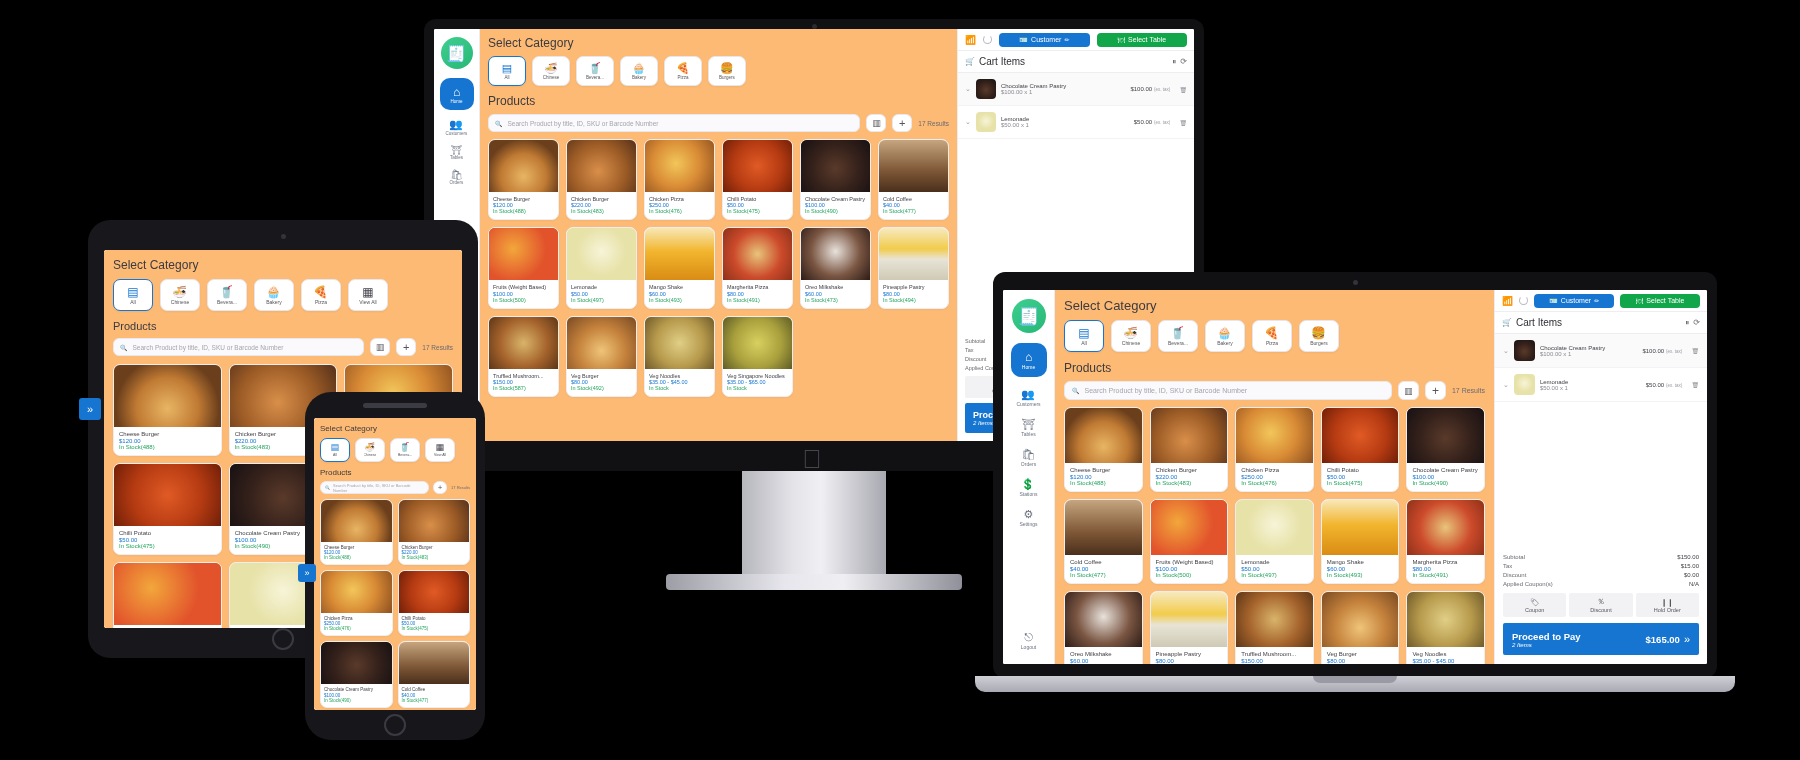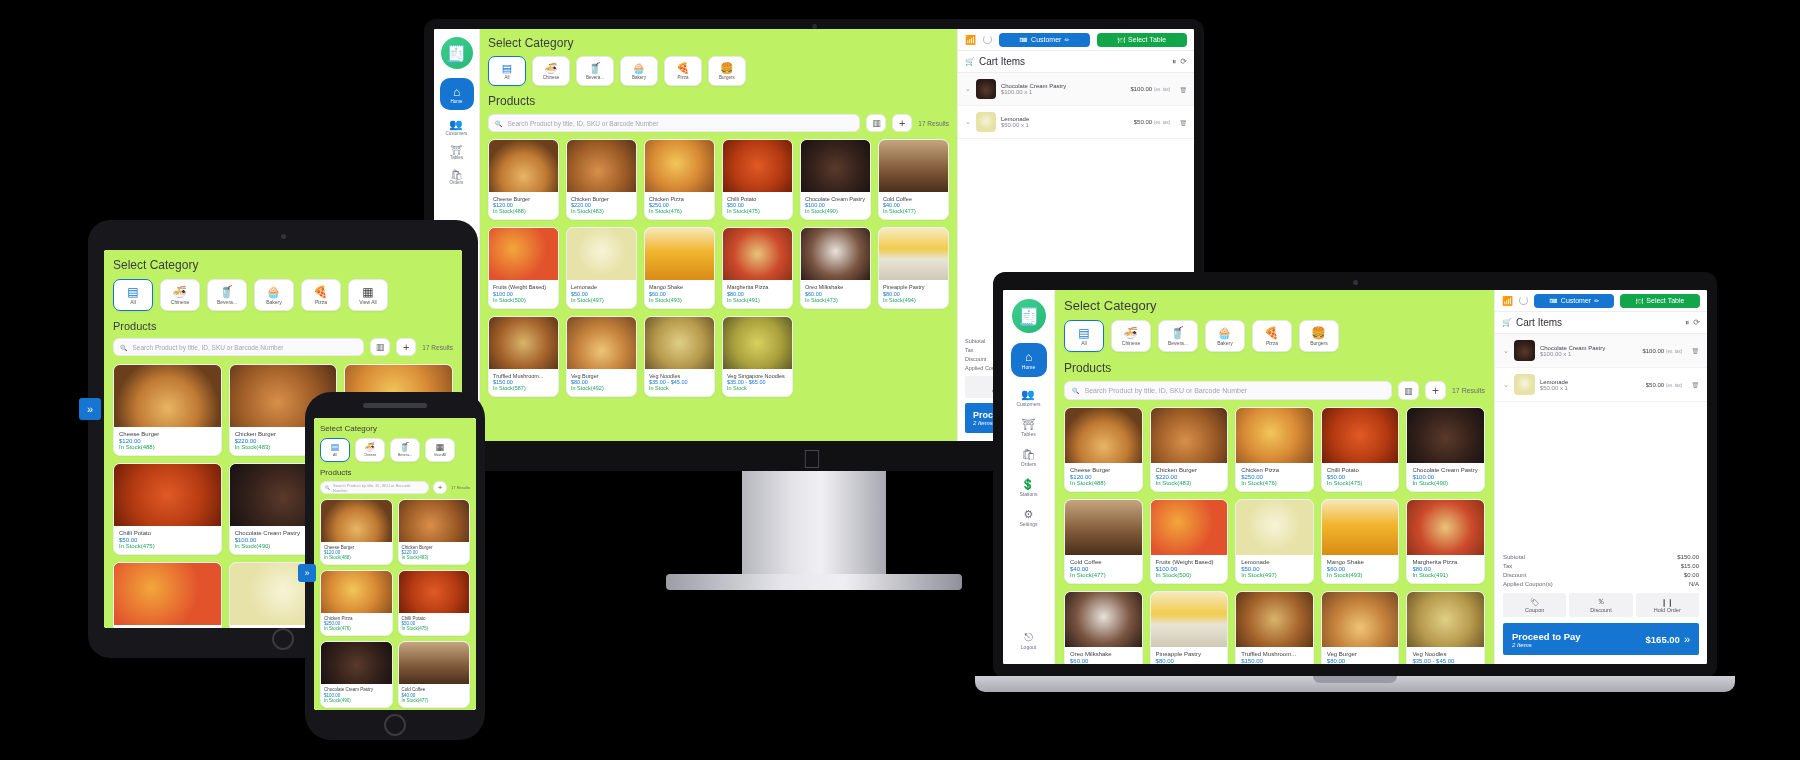--- a/index.html
+++ b/index.html
@@ -28,21 +28,21 @@
     color: #6b7280; width: 100%; }
   .nav-item.active { color: #fff; }
   .nav-item .nav-ico { display: flex; align-items: center; justify-content: center; }
   .nav-item.active .pill {
     background: #1575d1; border-radius: 10px; color: #fff;
     display:flex; flex-direction:column; align-items:center; justify-content:center;
   }
   .nav-label { white-space: nowrap; }
 
   .content { flex: 1; display: flex; flex-direction: column; overflow: hidden; background: #fff;}
-  .content-main { flex: 1; padding-left: 8px; overflow: hidden; background:#bef264; }
+  .content-main { flex: 1; padding-left: 8px; overflow: hidden; background:#fdba74; }
   .sec-title { color: #3b3b40; font-weight: 400; }
   .cat-row { display: flex; }
   .cat-chip {
     background: #fff; border: 1px solid #e6e6ec; border-radius: 7px;
     display: flex; flex-direction: column; align-items: center; justify-content: center;
     box-shadow: 0 1px 2px rgba(0,0,0,.05); color: #55555c;
   }
   .cat-chip.sel { border-color: #1575d1; }
   .cat-emoji { line-height: 1; }
   .cat-lbl { white-space: nowrap; overflow:hidden; }

